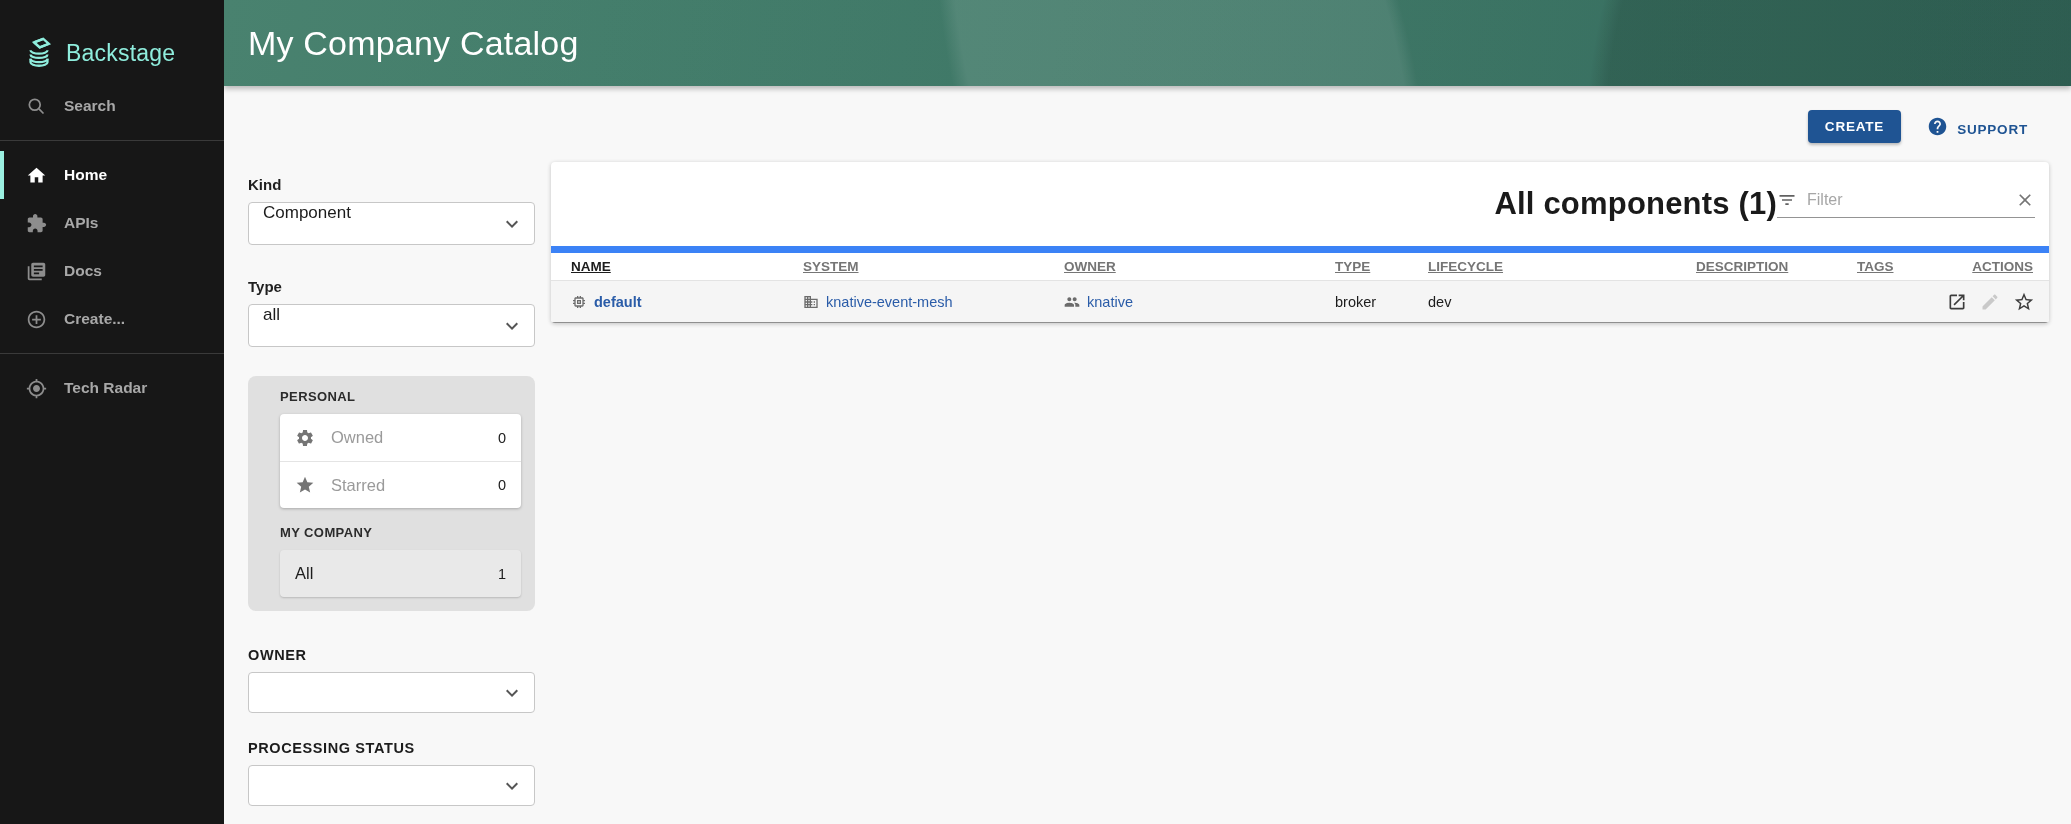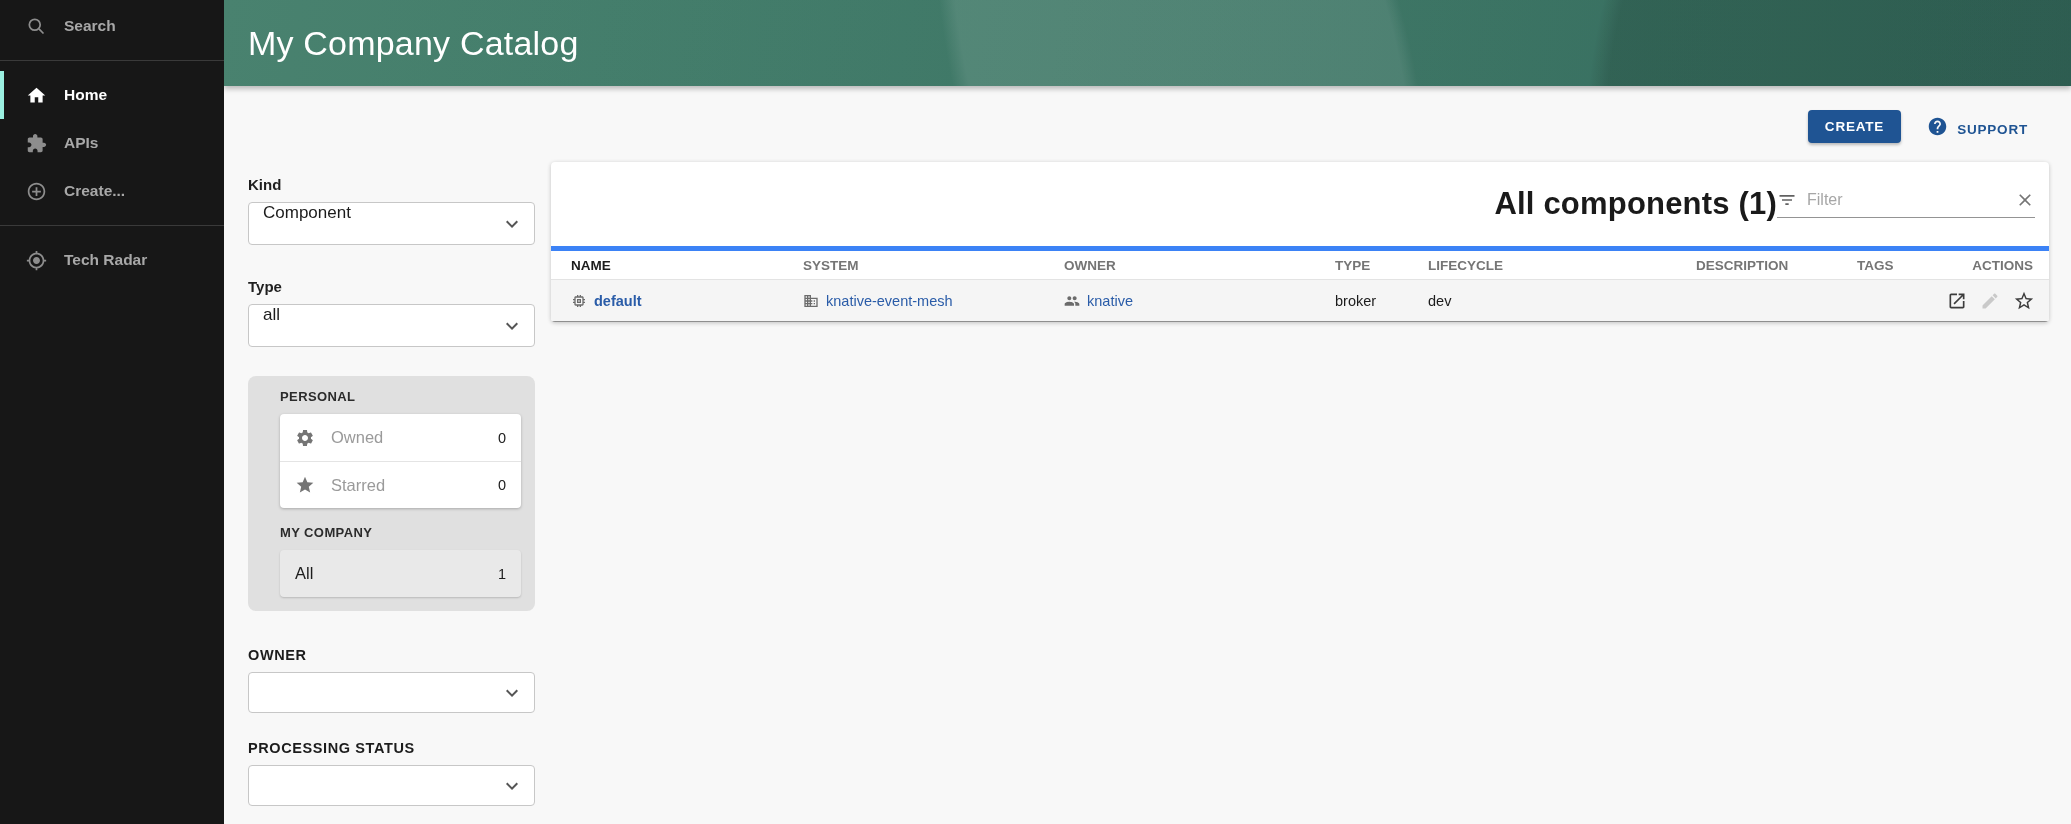--- a/index.html
+++ b/index.html
@@ -68,21 +68,21 @@
   .card-head h2 { font-size:31px; font-weight:700; color:#1a1a1a; letter-spacing:.2px; }
   .filterbox { display:flex; align-items:center; width:258px; border-bottom:1px solid #949494; padding-bottom:7px; gap:10px; }
   .filterbox .ficon { width:20px; height:20px; color:#616161; flex:none; }
   .filterbox input { flex:1; border:none; outline:none; background:transparent; font-family:inherit;
                      font-size:16px; color:#333; min-width:0; }
   .filterbox input::placeholder { color:#a6a6a6; }
   .filterbox .xicon { width:20px; height:20px; color:#757575; flex:none; cursor:pointer; }
 
   table { width:100%; border-collapse:collapse; table-layout:fixed; }
   thead th { height:31px; font-size:13.5px; font-weight:700; color:#757575; text-align:left;
-             border-top:5px solid #3b82f6; border-bottom:1px solid #e3e3e3; padding:0; }
+             border-top:7px solid #3b82f6; border-bottom:1px solid #e3e3e3; padding:0;text-decoration:underline; }
   thead th:first-child { padding-left:20px; color:#1c1c1c; }
   thead th.col-actions { text-align:right; padding-right:16px; }
   tbody td { height:42px; background:#F5F5F5; border-bottom:1px solid #8f8f8f; font-size:14.5px; color:#1c1c1c; padding:0; }
   tbody td:first-child { padding-left:20px; }
   .cell-link { display:flex; align-items:center; gap:7px; }
   .cell-link .eicon { width:16px; height:16px; color:#6b6b6b; flex:none; }
   .cell-link a { color:#2A5CA8; text-decoration:none; font-size:14.5px; }
   .cell-link a.bold { font-weight:700; }
   .actions-cell { display:flex; align-items:center; justify-content:flex-end; gap:13px; padding-right:14px; }
   .actions-cell .aicon { width:20px; height:20px; color:#3c3c3c; cursor:pointer; }
@@ -126,20 +126,26 @@
   </defs>
 </svg>
 
 <div id="page">
 
   <div class="header">
     <h1>My Company Catalog</h1>
   </div>
 
   <nav class="sidebar">
+    <div class="logo-row">
+      <svg class="logo-mark" viewBox="0 0 24 24">
+          <use href="#i-logo"></use>
+        </svg>
+      <span class="logo-text">Backstage</span>
+    </div>
 
     <div class="side-item search-item">
       <svg class="sicon" viewBox="0 0 24 24">
           <use href="#i-search"></use>
         </svg>
       <span>Search</span>
     </div>
 
     <div class="side-divider"></div>
 
@@ -150,20 +156,26 @@
       <span>Home</span>
     </div>
 
     <div class="side-item">
       <svg class="sicon" viewBox="0 0 24 24" fill="currentColor">
           <use href="#i-extension"></use>
         </svg>
       <span>APIs</span>
     </div>
 
+    <div class="side-item">
+      <svg class="sicon" viewBox="0 0 24 24" fill="currentColor">
+          <use href="#i-docs"></use>
+        </svg>
+      <span>Docs</span>
+    </div>
 
     <div class="side-item">
       <svg class="sicon" viewBox="0 0 24 24" fill="currentColor">
           <use href="#i-addcircle"></use>
         </svg>
       <span>Create...</span>
     </div>
 
     <div class="side-divider"></div>
 

